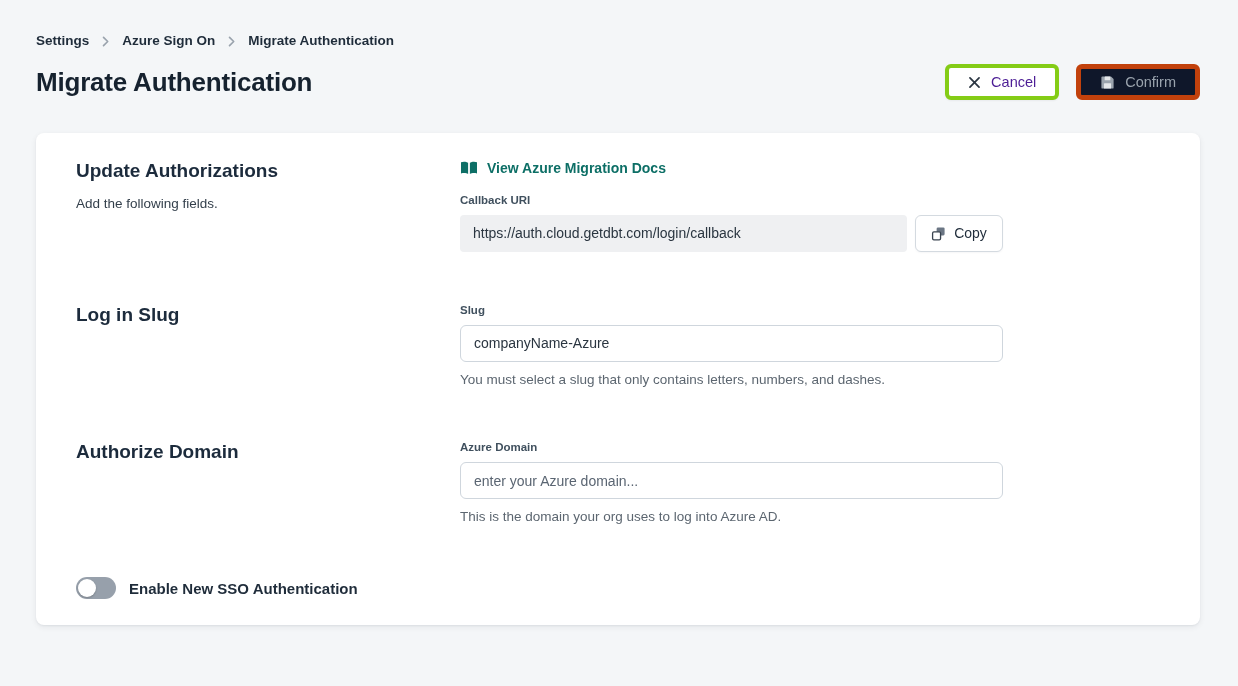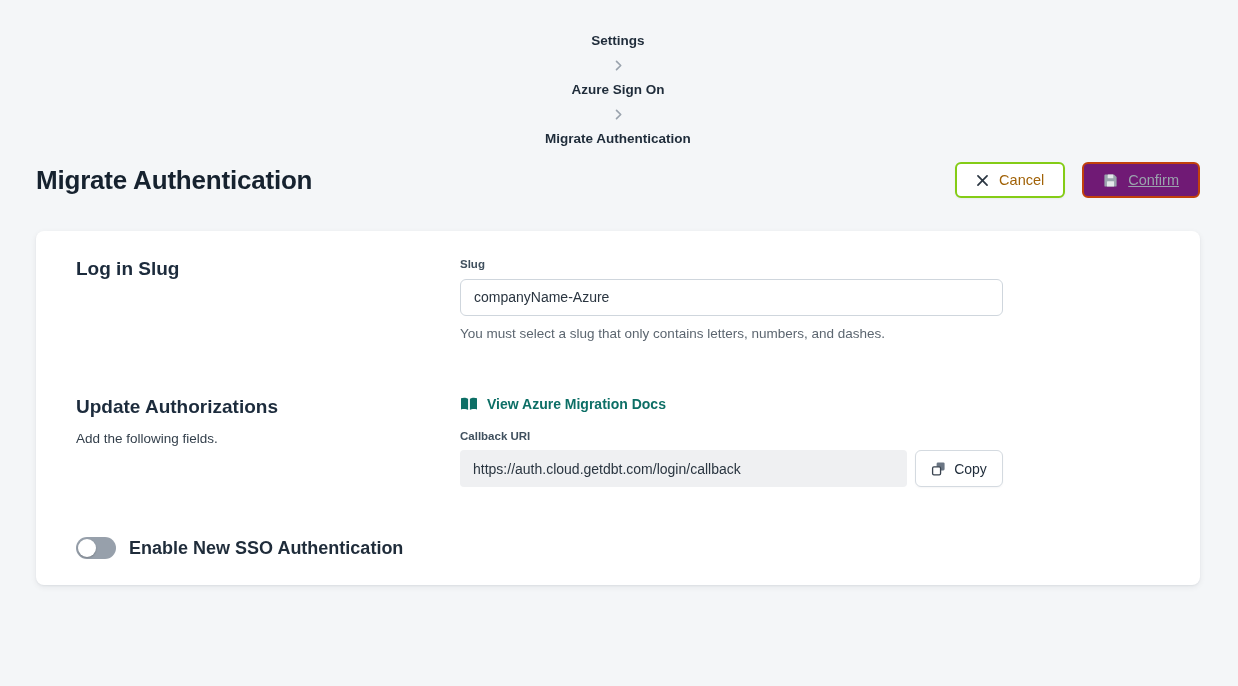--- a/index.html
+++ b/index.html
@@ -10,21 +10,21 @@
     font-family: "Liberation Sans", sans-serif;
     color: #1c2b3c;
     overflow: hidden;
   }
   .page { padding: 0 38px 0 36px; }
 
   
   .breadcrumb {
     display: flex; align-items: center; gap: 11px;
     padding-top: 33px;
-    font-size: 13.5px; font-weight: 700; flex-direction: column;
+    font-size: 13.5px; font-weight: 700;
   }
   .crumb { color: #1f2c3a; cursor: pointer; }
   .crumb.current { cursor: default; }
   .crumb-sep { display: inline-flex; align-items: center; margin-top: 1px; }
 
   
   .header-row {
     display: flex; align-items: center; justify-content: space-between;
     margin-top: 16px;
   }
@@ -32,26 +32,26 @@
     margin: 0; font-size: 26px; font-weight: 700; letter-spacing: -0.2px;
     color: #16222f;
   }
   .header-actions { display: flex; align-items: center; gap: 17px; }
   .btn {
     height: 36px; border-radius: 6px; font-size: 14.5px;
     display: inline-flex; align-items: center; gap: 10px;
     padding: 0 19px; font-family: inherit; cursor: pointer;
   }
   .btn-cancel {
-    background: #ffffff; border: 2px solid #84cc16; color: #a16207;
+    background: #ffffff; border: 4px solid #84cc16; color: #4c1d95;
     box-shadow: 0 1px 2px rgba(16,24,40,.05); font-weight: 500;
   }
   .btn-confirm {
-    background: #701a75; border: 2px solid #c2410c; color: #9aa3ad;
-    font-weight: 500; cursor: default; text-decoration: underline;
+    background: #0f172a; border: 5px solid #c2410c; color: #9aa3ad;
+    font-weight: 500; cursor: default;
   }
 
   
   .card {
     margin-top: 33px;
     background: #ffffff;
     border-radius: 8px;
     box-shadow: 0 1px 2px rgba(16,24,40,.05), 0 2px 6px rgba(16,24,40,.07);
     padding: 27px 40px 26px 40px;
   }
@@ -106,21 +106,21 @@
   .toggle-row { display: flex; align-items: center; gap: 13px; margin-top: -2px; }
   .toggle {
     width: 40px; height: 22px; border-radius: 11px;
     background: #97a0ab; position: relative; cursor: pointer; flex-shrink: 0;
   }
   .toggle-knob {
     position: absolute; left: 2px; top: 2px;
     width: 18px; height: 18px; border-radius: 50%;
     background: #fff; box-shadow: 0 1px 2px rgba(0,0,0,.2);
   }
-  .toggle-label { font-size: 18px; font-weight: 700; color: #1f2c3a; }
+  .toggle-label { font-size: 15px; font-weight: 700; color: #1f2c3a; }
 </style>
 </head>
 <body>
 
 <div class="page">
 
   <nav class="breadcrumb">
     <span class="crumb">Settings</span>
     <span class="crumb-sep">
       <svg width="11" height="11" viewBox="0 0 10 10">
@@ -154,31 +154,20 @@
             <rect x="5" y="1.5" width="6" height="4.2" rx="0.5" fill="#e4e7ea"></rect>
             <rect x="4.2" y="8.8" width="7.6" height="5.7" rx="0.5" fill="#e4e7ea"></rect>
           </svg>
         </span>
         <span>Confirm</span>
       </button>
     </div>
   </div>
 
   <div class="card">
-
-    <div class="section-row">
-      <div class="col-left">
-        <h2 class="section-heading">Log in Slug</h2>
-      </div>
-      <div class="col-right">
-        <div class="field-label">Slug</div>
-        <input class="text-input" type="text" value="companyName-Azure" style="">
-        <div class="help-text">You must select a slug that only contains letters, numbers, and dashes.</div>
-      </div>
-    </div>
 
     <div class="section-row">
       <div class="col-left">
         <h2 class="section-heading">Update Authorizations</h2>
         <p class="section-desc">Add the following fields.</p>
       </div>
       <div class="col-right">
         <a class="docs-link">
           <span style="display:inline-flex;">
             <svg width="18" height="14" viewBox="0 0 18 14">
@@ -197,20 +186,41 @@
                 <rect x="6" y="1.5" width="8.5" height="8.5" rx="1.4" fill="#6b7684"></rect>
                 <rect x="1.7" y="6.2" width="8.5" height="8.5" rx="1.4" fill="#ffffff" stroke="#39434f" stroke-width="1.4"></rect>
               </svg>
             </span>
             <span>Copy</span>
           </button>
         </div>
       </div>
     </div>
 
+    <div class="section-row">
+      <div class="col-left">
+        <h2 class="section-heading">Log in Slug</h2>
+      </div>
+      <div class="col-right">
+        <div class="field-label">Slug</div>
+        <input class="text-input" type="text" value="companyName-Azure" style="">
+        <div class="help-text">You must select a slug that only contains letters, numbers, and dashes.</div>
+      </div>
+    </div>
+
+    <div class="section-row">
+      <div class="col-left">
+        <h2 class="section-heading">Authorize Domain</h2>
+      </div>
+      <div class="col-right">
+        <div class="field-label">Azure Domain</div>
+        <input class="text-input" type="text" placeholder="enter your Azure domain..." style="">
+        <div class="help-text">This is the domain your org uses to log into Azure AD.</div>
+      </div>
+    </div>
 
     <div class="section-row">
       <div class="col-right">
         <div class="toggle-row">
           <div class="toggle" role="switch" aria-checked="false">
             <div class="toggle-knob"></div>
           </div>
           <span class="toggle-label">Enable New SSO Authentication</span>
         </div>
       </div>

